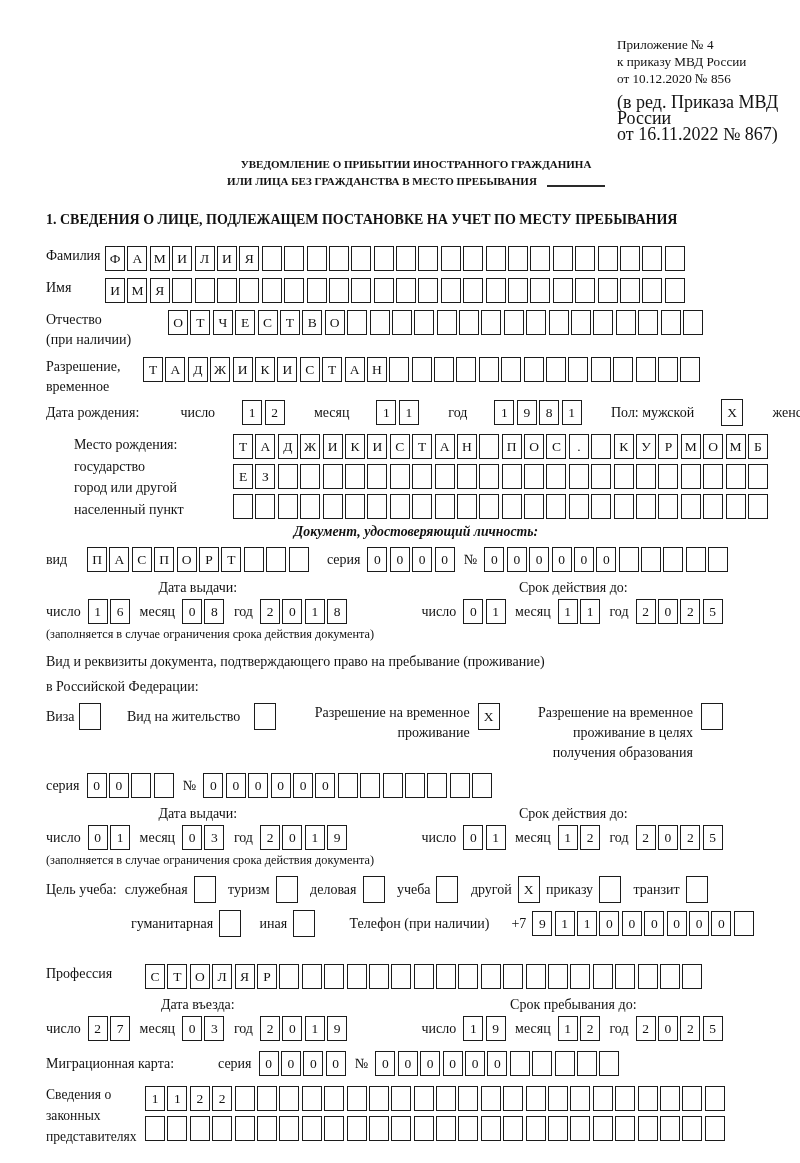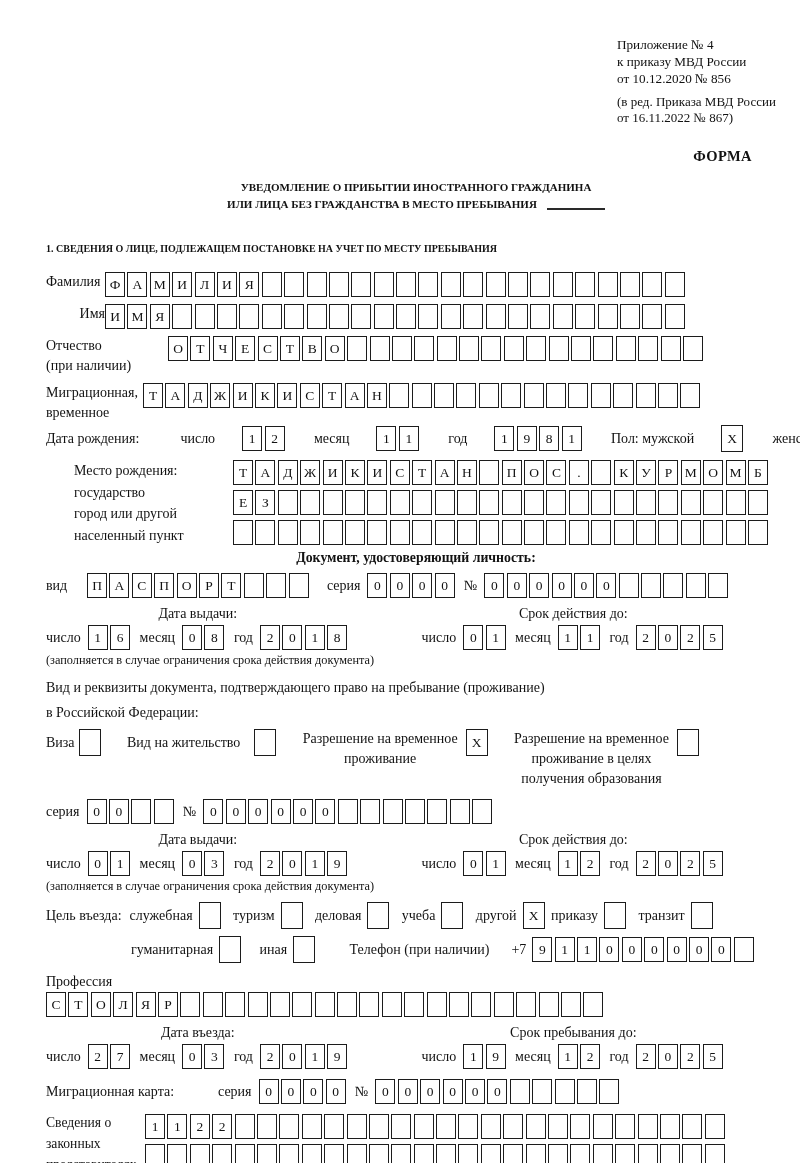--- a/index.html
+++ b/index.html
@@ -4,27 +4,27 @@
 <style>
   html,body{margin:0;padding:0;}
   body{
     width:800px;height:1163px;background:#ffffff;color:#121212;
     font-family:"Liberation Serif", serif;
     overflow:hidden;
   }
   .content{padding:36px 14px 0 46px;box-sizing:border-box;width:800px;}
 
   .appendix{margin-left:571px;font-size:13.2px;line-height:17px;}
-  .revision{margin-left:571px;font-size:13px;line-height:16px;margin-top:7px;}
+  .revision{margin-left:571px;font-size:18px;line-height:16px;margin-top:7px;}
   .forma{text-align:right;margin-right:34px;font-weight:bold;font-size:14.5px;margin-top:22px;letter-spacing:.4px;}
 
   .title{text-align:center;font-weight:bold;font-size:11px;line-height:1.55;margin-top:14px;}
   .title-underline{display:inline-block;width:58px;border-bottom:2px solid #2a2a2a;vertical-align:-2px;margin-left:10px;}
 
-  .sec-heading{font-weight:bold;font-size:10px;margin-top:30px;white-space:nowrap;}
+  .sec-heading{font-weight:bold;font-size:14px;margin-top:22px;white-space:nowrap;}
 
   .frow{display:flex;align-items:flex-start;margin-top:7px;}
   .flabel{font-size:14px;line-height:20px;flex-shrink:0;}
   .flabel .sub{display:block;}
   .cells{display:flex;flex-wrap:nowrap;align-items:flex-start;}
   .cell{
     width:18px;height:23px;border:1.6px solid #1c1c1c;margin-right:2.4px;
     display:flex;align-items:center;justify-content:center;
     font-size:13.5px;flex-shrink:0;background:#fff;
   }
@@ -44,21 +44,21 @@
   .dg .dghead{font-size:14px;text-align:center;margin-bottom:3px;}
   .dgrow{display:flex;align-items:center;}
   .dg-right{margin-left:72px;}
   .note{font-size:12.3px;text-align:left;margin-top:3px;margin-right:2px;}
 
   .plain{font-size:14px;margin-top:9px;line-height:21px;}
 
   .cbrow{display:flex;align-items:flex-start;margin-top:6px;}
   .cbitem{display:flex;align-items:flex-start;}
   .cbl{font-size:14px;line-height:20px;align-self:center;white-space:nowrap;}
-  .cbl.multi{text-align:center;align-self:flex-start;}
+  .cbl.multi{text-align:right;align-self:flex-start;margin-left:12px;}
   .cbitem .cells{margin-left:8px;}
   .gap24{width:24px;flex-shrink:0;}
 
   .purpose .cbl{margin-right:6px;}
   .purpose .cells{margin-right:10px;}
   .indent85{margin-left:85px;}
 
   .reps{display:flex;margin-top:8px;}
   .reps-labels{width:99px;flex-shrink:0;font-size:13.6px;line-height:21px;}
   .reps-rows .cells{margin-bottom:5px;}
@@ -71,21 +71,20 @@
   <div class="appendix">
     <div>Приложение № 4</div>
     <div>к приказу МВД России</div>
     <div>от 10.12.2020 № 856</div>
   </div>
   <div class="revision">
     <div>(в ред. Приказа МВД России</div>
     <div>от 16.11.2022 № 867)</div>
   </div>
 
-  <div class="forma">ФОРМА</div>
 
   <div class="title">
     <div>УВЕДОМЛЕНИЕ О ПРИБЫТИИ ИНОСТРАННОГО ГРАЖДАНИНА</div>
     <div><span>ИЛИ ЛИЦА БЕЗ ГРАЖДАНСТВА В МЕСТО ПРЕБЫВАНИЯ</span><span class="title-underline"></span></div>
   </div>
 
   <div class="sec-heading">1. СВЕДЕНИЯ О ЛИЦЕ, ПОДЛЕЖАЩЕМ ПОСТАНОВКЕ НА УЧЕТ ПО МЕСТУ ПРЕБЫВАНИЯ</div>
 
   <div class="frow" style="margin-top:18px;">
     <div class="flabel" style="width:59px;">Фамилия</div>
@@ -113,21 +112,21 @@
         <span class="cell"></span>
         <span class="cell"></span>
         <span class="cell"></span>
         <span class="cell"></span>
         <span class="cell"></span>
         <span class="cell"></span>
       </div>
   </div>
 
   <div class="frow">
-    <div class="flabel" style="width:59px;text-align:right;">Имя</div>
+    <div class="flabel" style="width:59px;">Имя</div>
     <div class="cells">
         <span class="cell">И</span>
         <span class="cell">М</span>
         <span class="cell">Я</span>
         <span class="cell"></span>
         <span class="cell"></span>
         <span class="cell"></span>
         <span class="cell"></span>
         <span class="cell"></span>
         <span class="cell"></span>
@@ -179,21 +178,21 @@
         <span class="cell"></span>
         <span class="cell"></span>
         <span class="cell"></span>
         <span class="cell"></span>
         <span class="cell"></span>
       </div>
   </div>
 
   <div class="frow">
     <div class="flabel" style="width:97px;">
-      <span>Миграционная,</span>
+      <span>Разрешение,</span>
       <span class="sub">временное</span>
     </div>
     <div class="cells">
         <span class="cell">Т</span>
         <span class="cell">А</span>
         <span class="cell">Д</span>
         <span class="cell">Ж</span>
         <span class="cell">И</span>
         <span class="cell">К</span>
         <span class="cell">И</span>
@@ -329,21 +328,21 @@
           <span class="cell"></span>
           <span class="cell"></span>
           <span class="cell"></span>
           <span class="cell"></span>
           <span class="cell"></span>
           <span class="cell"></span>
         </div>
     </div>
   </div>
 
-  <div class="center-bold" style="margin-top:0;">Документ, удостоверяющий личность:</div>
+  <div class="center-bold" style="margin-top:0;font-style:italic;">Документ, удостоверяющий личность:</div>
 
   <div class="frow grp">
     <span class="w first" style="width:34px;">вид</span>
     <span class="cells">
         <span class="cell">П</span>
         <span class="cell">А</span>
         <span class="cell">С</span>
         <span class="cell">П</span>
         <span class="cell">О</span>
         <span class="cell">Р</span>
@@ -531,21 +530,21 @@
             <span class="cell">0</span>
             <span class="cell">2</span>
             <span class="cell">5</span>
           </span>
       </div>
     </div>
   </div>
   <div class="note">(заполняется в случае ограничения срока действия документа)</div>
 
   <div class="frow grp purpose" style="margin-top:8px;">
-    <span class="cbl w first" style="margin-right:8px;">Цель въезда:</span>
+    <span class="cbl w first" style="margin-right:8px;">Цель учеба:</span>
     <span class="cbl">служебная</span>
     <span class="cells cb">
         <span class="cell"></span>
       </span>
     <span class="cbl">туризм</span>
     <span class="cells cb">
         <span class="cell"></span>
       </span>
     <span class="cbl">деловая</span>
     <span class="cells cb">
@@ -587,21 +586,21 @@
         <span class="cell">0</span>
         <span class="cell">0</span>
         <span class="cell">0</span>
         <span class="cell">0</span>
         <span class="cell">0</span>
         <span class="cell">0</span>
         <span class="cell"></span>
       </span>
   </div>
 
-  <div class="frow" style="margin-top:9px;flex-direction:column;">
+  <div class="frow" style="margin-top:27px;">
     <div class="flabel" style="width:99px;">Профессия</div>
     <div class="cells">
         <span class="cell">С</span>
         <span class="cell">Т</span>
         <span class="cell">О</span>
         <span class="cell">Л</span>
         <span class="cell">Я</span>
         <span class="cell">Р</span>
         <span class="cell"></span>
         <span class="cell"></span>

